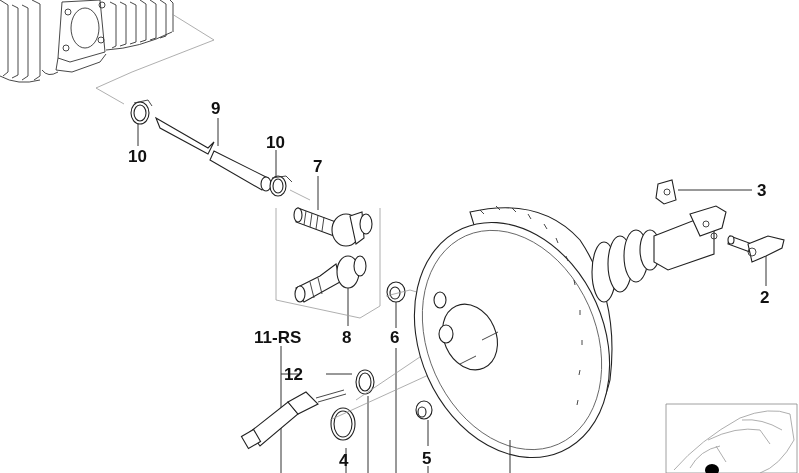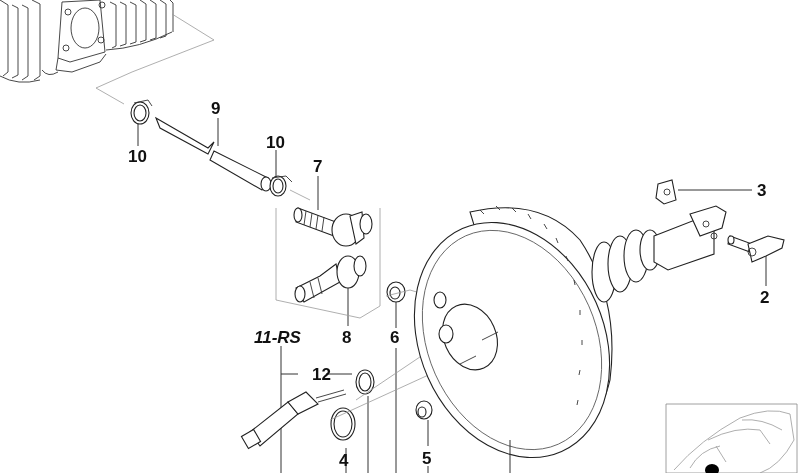--- a/index.html
+++ b/index.html
@@ -199,19 +199,19 @@
       <ellipse cx="712" cy="470" rx="7" ry="6" fill="#000"></ellipse>
     </g>
   </svg>
 
   <span class="callout" style="left:211px;top:100px;">9</span>
   <span class="callout" style="left:128px;top:148px;">10</span>
   <span class="callout" style="left:266px;top:134px;">10</span>
   <span class="callout" style="left:313px;top:158px;">7</span>
   <span class="callout" style="left:342px;top:329px;">8</span>
   <span class="callout" style="left:390px;top:329px;">6</span>
-  <span class="callout" style="left:254px;top:329px;font-style:italic;">11-RS</span>
-  <span class="callout" style="left:312px;top:366px;">12</span>
+  <span class="callout" style="left:254px;top:329px;">11-RS</span>
+  <span class="callout" style="left:284px;top:366px;">12</span>
   <span class="callout" style="left:339px;top:452px;">4</span>
   <span class="callout" style="left:422px;top:450px;">5</span>
   <span class="callout" style="left:757px;top:182px;">3</span>
   <span class="callout" style="left:760px;top:289px;">2</span>
 </div>
 
 </body></html>

